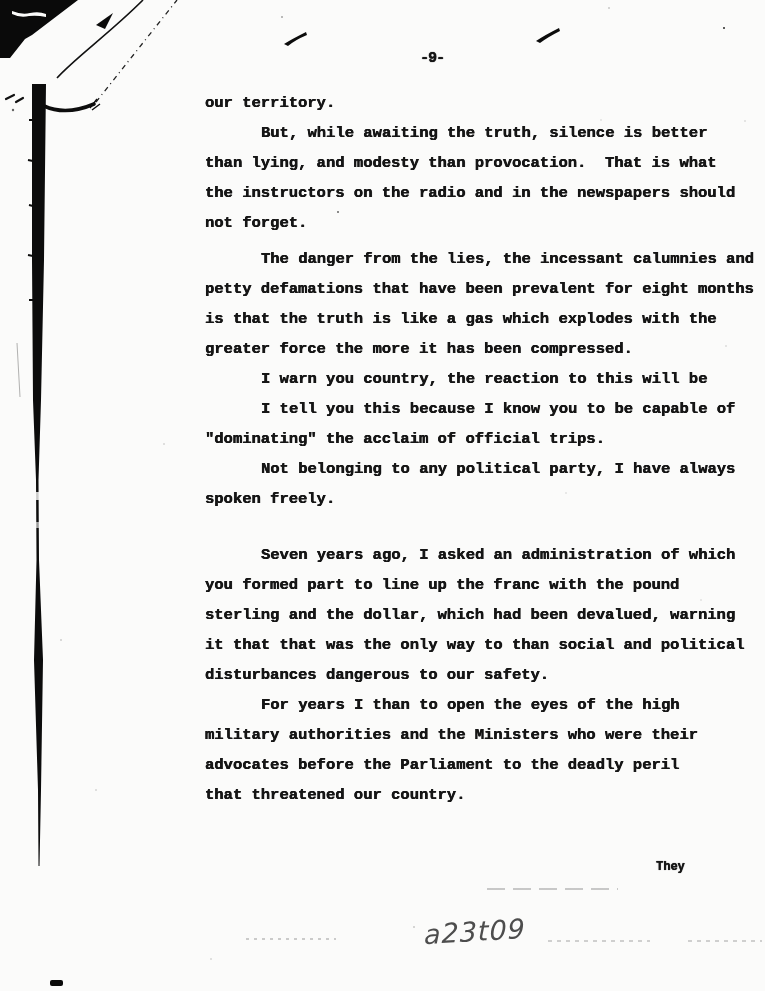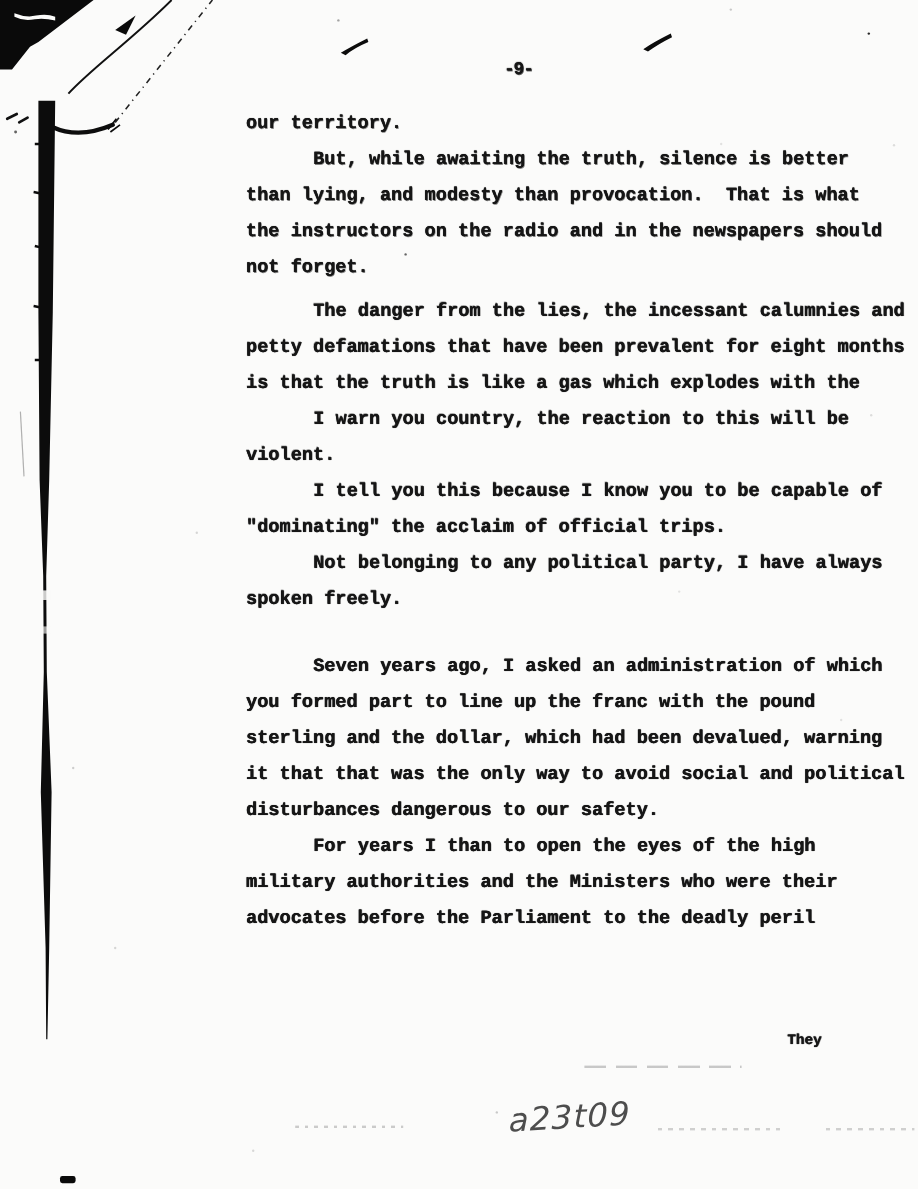--- a/index.html
+++ b/index.html
@@ -129,34 +129,35 @@
 
   <div class="body-text" id="text-body">
       <div class="tline">our territory.</div>
       <div class="tline indent">But, while awaiting the truth, silence is better</div>
       <div class="tline">than lying, and modesty than provocation.  That is what</div>
       <div class="tline">the instructors on the radio and in the newspapers should</div>
       <div class="tline">not forget.</div>
       <div class="tline indent" style="margin-top: 6px;">The danger from the lies, the incessant calumnies and</div>
       <div class="tline">petty defamations that have been prevalent for eight months</div>
       <div class="tline">is that the truth is like a gas which explodes with the</div>
+      <div class="tline">greater force the more it has been compressed.</div>
       <div class="tline indent">I warn you country, the reaction to this will be</div>
-      <div class="tline">violent.</div>
       <div class="tline indent">I tell you this because I know you to be capable of</div>
       <div class="tline">"dominating" the acclaim of official trips.</div>
       <div class="tline indent">Not belonging to any political party, I have always</div>
       <div class="tline">spoken freely.</div>
       <div class="tline indent" style="margin-top: 26px;">Seven years ago, I asked an administration of which</div>
       <div class="tline">you formed part to line up the franc with the pound</div>
       <div class="tline">sterling and the dollar, which had been devalued, warning</div>
-      <div class="tline">it that that was the only way to avoid social and political</div>
+      <div class="tline">it that that was the only way to than social and political</div>
       <div class="tline">disturbances dangerous to our safety.</div>
       <div class="tline indent">For years I than to open the eyes of the high</div>
       <div class="tline">military authorities and the Ministers who were their</div>
       <div class="tline">advocates before the Parliament to the deadly peril</div>
+      <div class="tline">that threatened our country.</div>
     </div>
 
   <div class="catchword">They</div>
 
   <div class="dash-line dash-a"></div>
   <div class="dash-line dash-b"></div>
   <div class="dash-line dash-c"></div>
   <div class="dash-line dash-d"></div>
 
   <div class="handwritten">a23t09</div>

